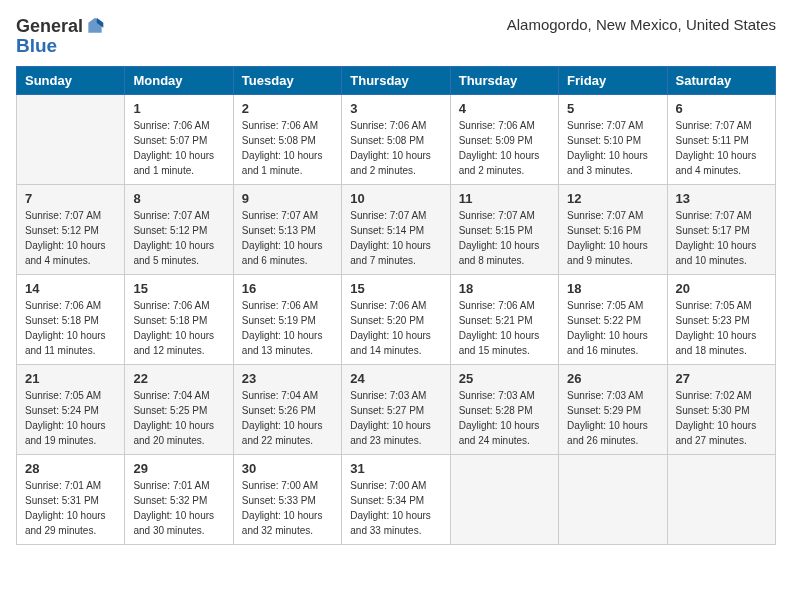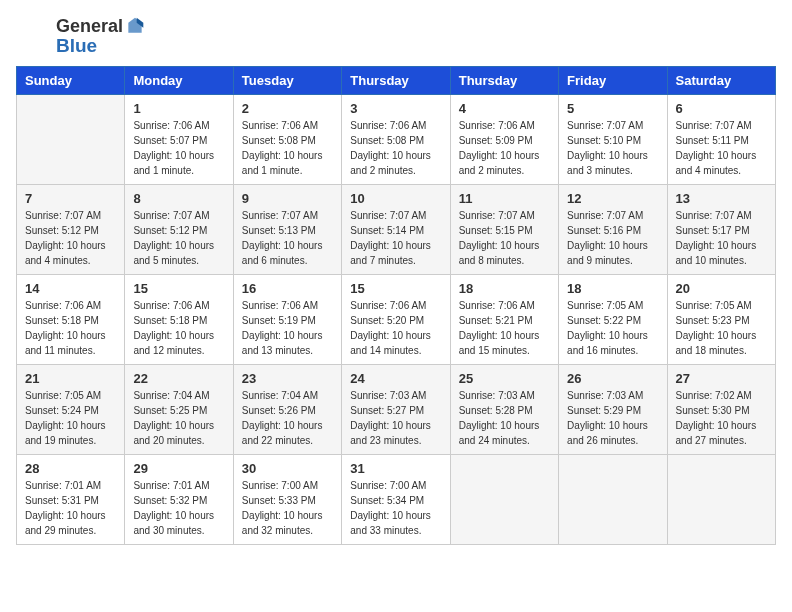--- a/index.html
+++ b/index.html
@@ -13,21 +13,20 @@
     .header-section {
       display: flex;
       justify-content: space-between;
       align-items: flex-start;
       margin-bottom: 10px;
     }
     .logo {
       display: flex;
       align-items: center;
       gap: 4px;
-      margin-left: 40px;
     }
     .logo-text-general {
       font-size: 18px;
       font-weight: bold;
       color: #333;
       line-height: 1;
     }
     .logo-text-blue {
       font-size: 19px;
       font-weight: bold;
@@ -50,21 +49,21 @@
     .location-title {
       font-size: 15px;
       color: #333;
     }
     table {
       width: 100%;
       border-collapse: collapse;
       table-layout: fixed;
     }
     thead tr {
-      background-color: #1d4ed8;
+      background-color: #0369a1;
       color: white;
     }
     thead th {
       padding: 6px 8px;
       font-size: 13px;
       font-weight: bold;
       text-align: left;
       border: 1px solid #2a6db5;
     }
     tbody td {
@@ -106,20 +105,21 @@
         <span class="logo-text-general">General</span>
         <svg class="logo-icon" viewBox="0 0 24 24" fill="#2a6db5">
           <path d="M12 2 L20 8 L20 20 L4 20 L4 8 Z" fill="#2a6db5" opacity="0.7"></path>
           <path d="M14 2 L22 8 L22 14 L14 8 Z" fill="#1a5a9a"></path>
         </svg>
       </div>
       <span class="logo-text-blue">Blue</span>
     </div>
   </div>
   <div class="title-section">
+    <div class="location-title">Alamogordo, New Mexico, United States</div>
   </div>
 </div>
 
 <table>
   <thead>
     <tr>
     <th>Sunday</th>
         <th>Monday</th>
         <th>Tuesday</th>
         <th>Thursday</th>

